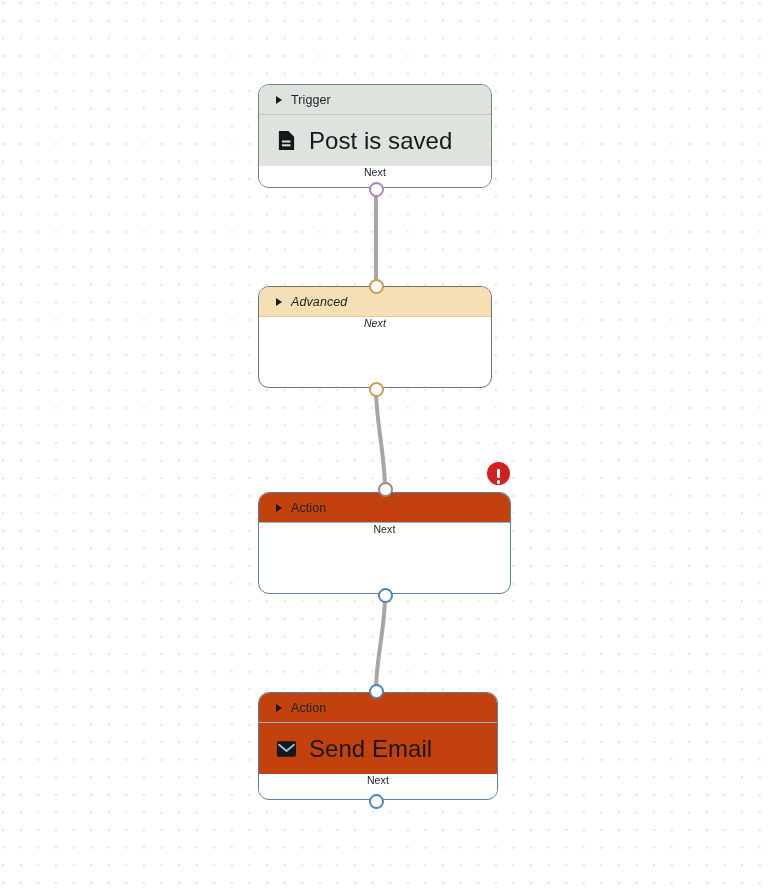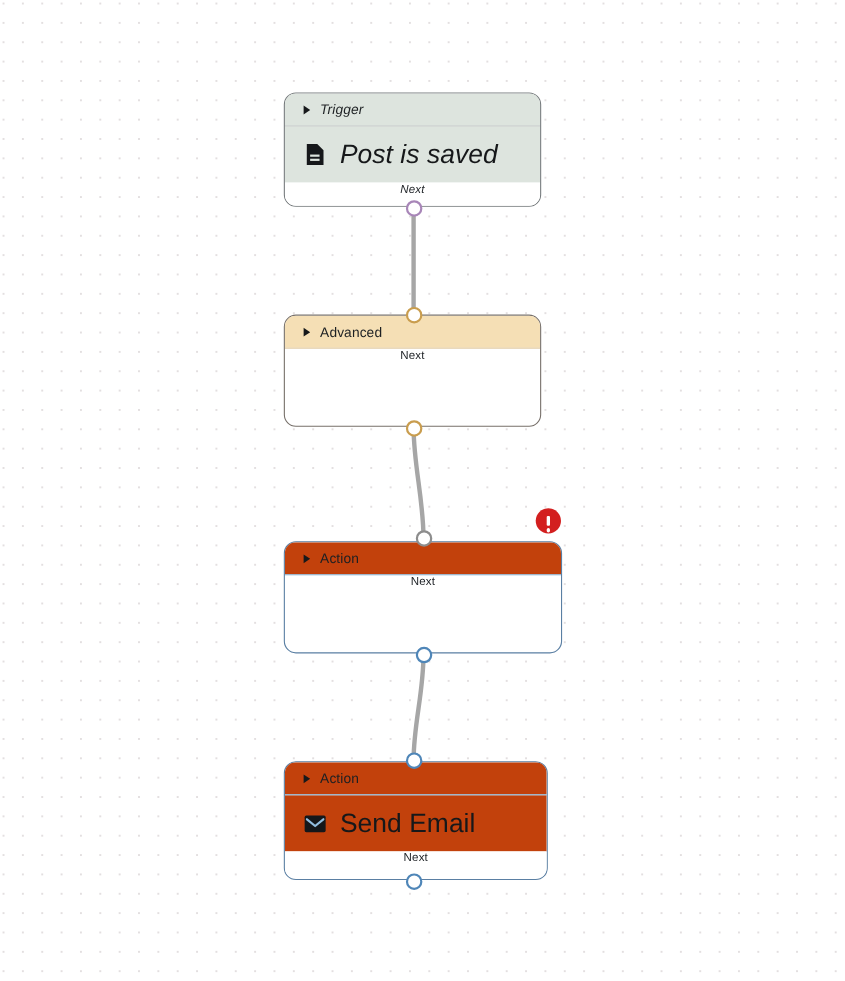--- a/index.html
+++ b/index.html
@@ -104,22 +104,22 @@
     font-size: 10.5px;
     color: #22262a;
     letter-spacing: .15px;
   }
 
   
   .tone-green .node-header, .tone-green .node-body { background: #dde4de; }
   .tone-tan   .node-header, .tone-tan   .node-body { background: #f5dfb5; }
   .tone-blue  .node-header, .tone-blue  .node-body { background: #c2410c; }
 
-  .tone-green { border-color: #777c7e; font-style: italic; }
-  .tone-tan   { border-color: #77706a; }
+  .tone-green { border-color: #777c7e; }
+  .tone-tan   { border-color: #77706a; font-style: italic; }
   .tone-blue  { border-color: #5a7fa3; }
 
   .tone-tan .node-divider  { background: #d9bf91; }
   .tone-blue .node-divider { background: #7ba7cb; }
 
   
   .port {
     position: absolute;
     width: 15px;
     height: 15px;

